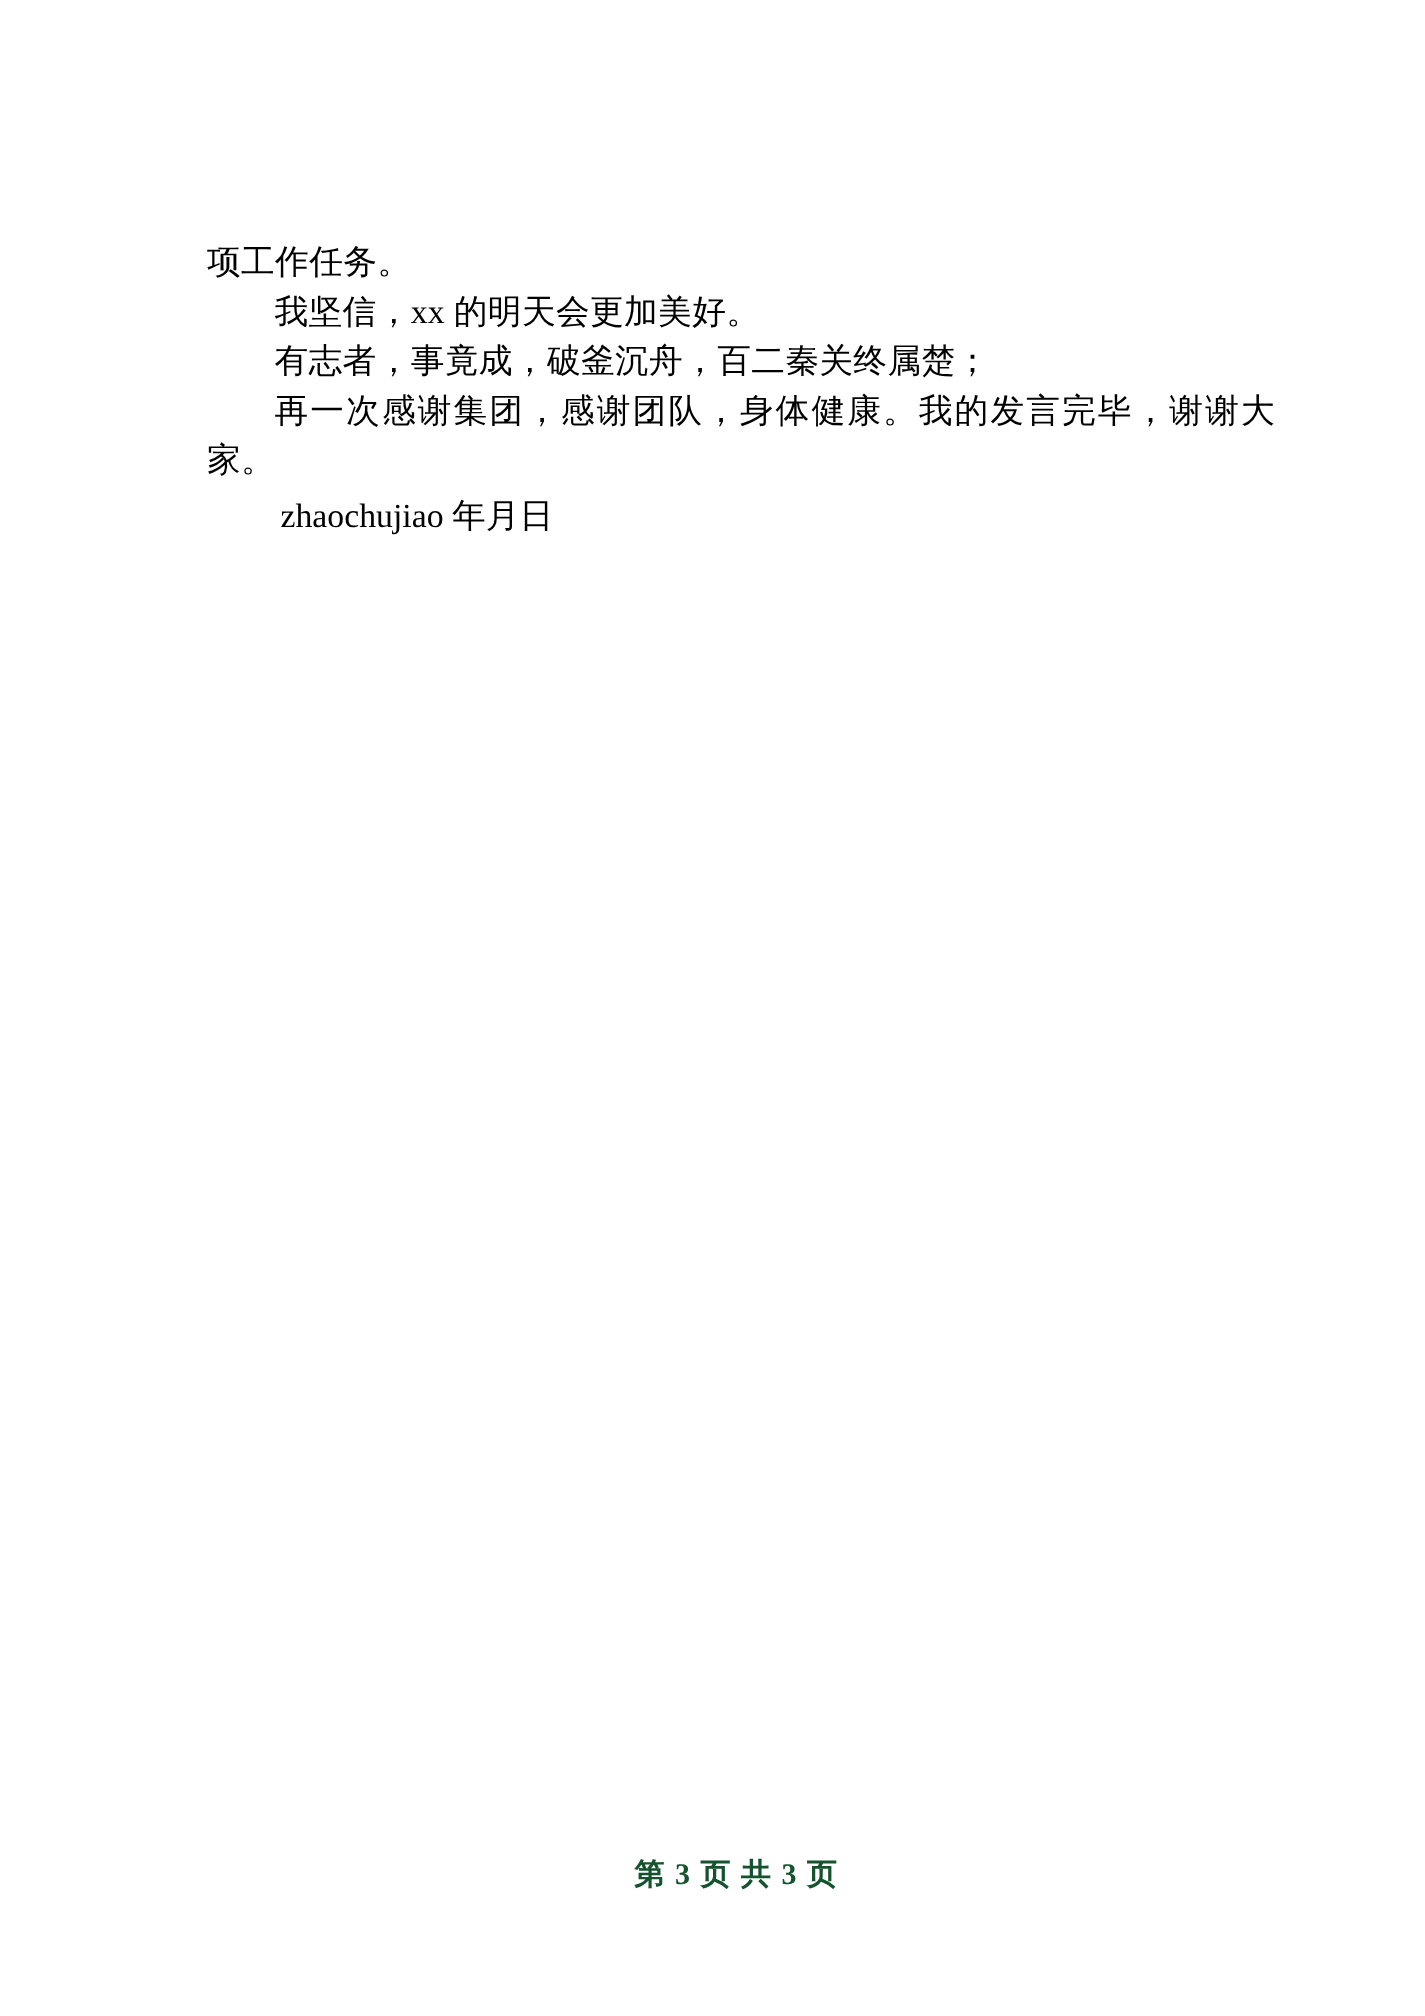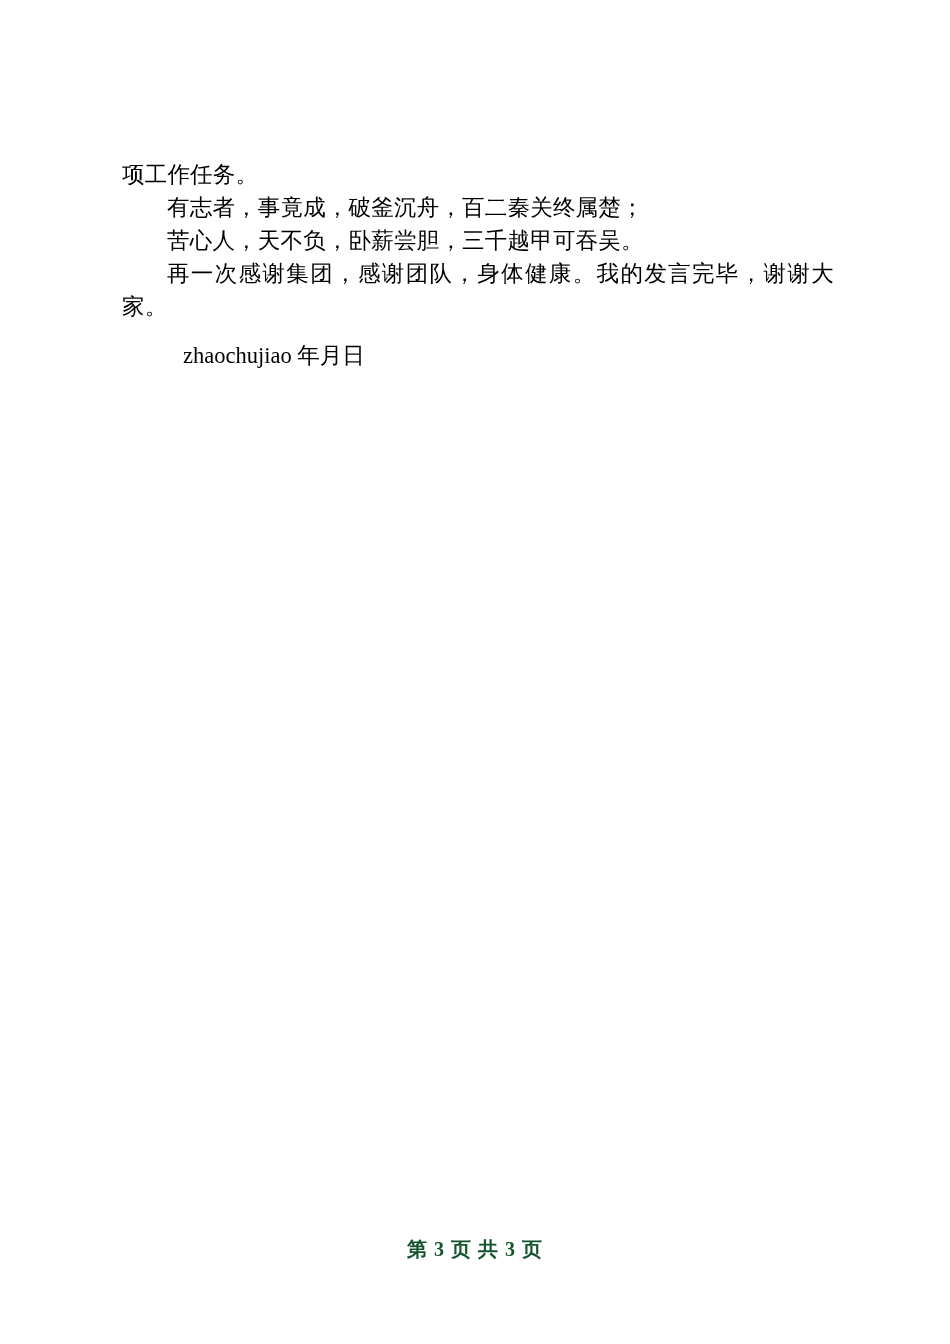--- a/index.html
+++ b/index.html
@@ -10,21 +10,21 @@
   body {
     width: 950px;
     height: 1344px;
     font-family: "Liberation Serif", "DejaVu Serif", serif;
     color: #000000;
     position: relative;
     overflow: hidden;
   }
   .page {
     position: absolute;
-    left: 0;
+    left: 16px;
     top: 0;
     width: 864px;
     height: 1344px;
     box-sizing: border-box;
   }
   .body-text {
     position: absolute;
     left: 122px;
     top: 158px;
     width: 712px;
@@ -38,21 +38,21 @@
     letter-spacing: 0.2px;
     white-space: pre-wrap;
   }
   .indent {
     text-indent: 45px;
   }
   .sig {
     text-indent: 45px;
     font-size: 22.5px;
     line-height: 33px;
-    margin: 16px;
+    margin: 4px;
   }
   .footer {
     position: absolute;
     left: 0;
     top: 1236px;
     width: 950px;
     text-align: center;
     font-size: 20px;
     font-weight: bold;
     font-family: "Liberation Serif", "DejaVu Serif", serif;
@@ -60,21 +60,21 @@
     letter-spacing: 1px;
   }
 </style>
 </head>
 <body>
 
 <div class="page">
 
   <div class="body-text">
     <p class="para">项工作任务。</p>
+    <p class="para indent">我坚信，xx 的明天会更加美好。</p>
     <p class="para indent">有志者，事竟成，破釜沉舟，百二秦关终属楚；</p>
-    <p class="para indent">苦心人，天不负，卧薪尝胆，三千越甲可吞吴。</p>
     <p class="para indent">再一次感谢集团，感谢团队，身体健康。我的发言完毕，谢谢大家。</p>
     <p class="sig">zhaochujiao 年月日</p>
   </div>
 
   <div class="footer">第 3 页  共 3 页</div>
 
 </div>
 
 </body></html>

